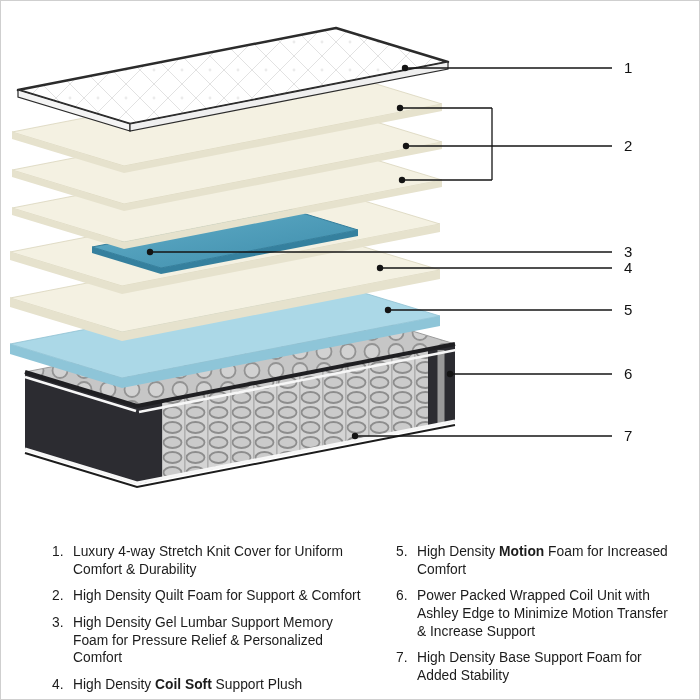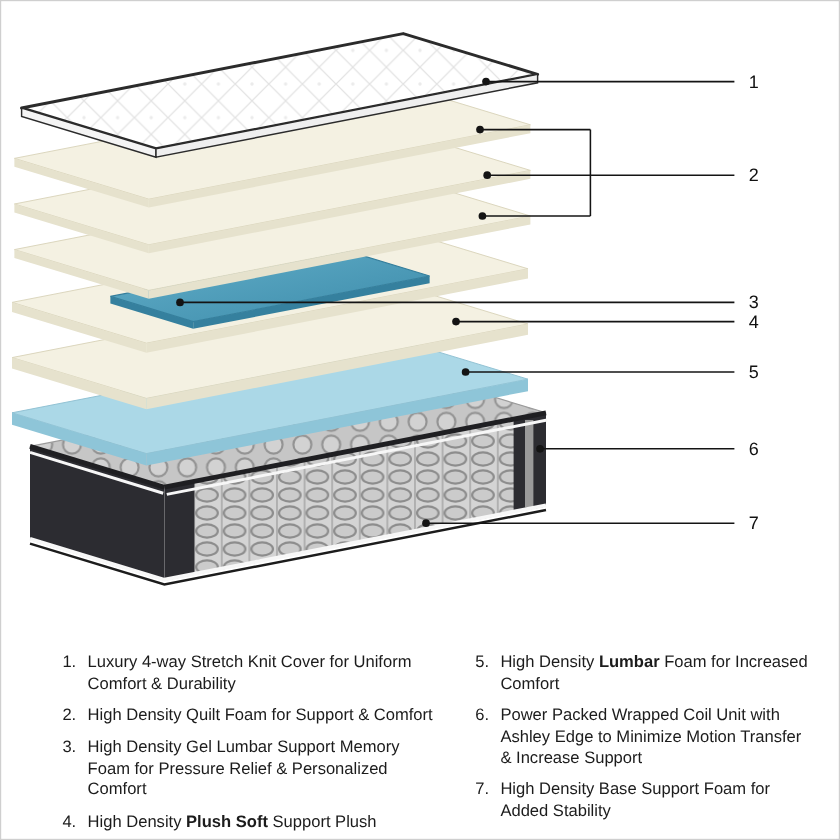--- a/index.html
+++ b/index.html
@@ -157,27 +157,27 @@
     <div class="legend-item">
       <span class="num">2.</span>
       <span class="txt"><span>High Density Quilt Foam for Support &amp; Comfort</span><b></b><span></span></span>
     </div>
     <div class="legend-item">
       <span class="num">3.</span>
       <span class="txt"><span>High Density Gel Lumbar Support Memory Foam for Pressure Relief &amp; Personalized Comfort</span><b></b><span></span></span>
     </div>
     <div class="legend-item">
       <span class="num">4.</span>
-      <span class="txt"><span>High Density </span><b>Plush Soft</b><span> Support Plush</span></span>
+      <span class="txt"><span>High Density </span><b>Coil Soft</b><span> Support Plush</span></span>
     </div>
   </div>
   <div class="legend-col">
     <div class="legend-item">
       <span class="num">5.</span>
-      <span class="txt"><span>High Density </span><b>Lumbar</b><span> Foam for Increased Comfort</span></span>
+      <span class="txt"><span>High Density </span><b>Motion</b><span> Foam for Increased Comfort</span></span>
     </div>
     <div class="legend-item">
       <span class="num">6.</span>
       <span class="txt"><span>Power Packed Wrapped Coil Unit with Ashley Edge to Minimize Motion Transfer &amp; Increase Support</span><b></b><span></span></span>
     </div>
     <div class="legend-item">
       <span class="num">7.</span>
       <span class="txt"><span>High Density Base Support Foam for Added Stability</span><b></b><span></span></span>
     </div>
   </div>

